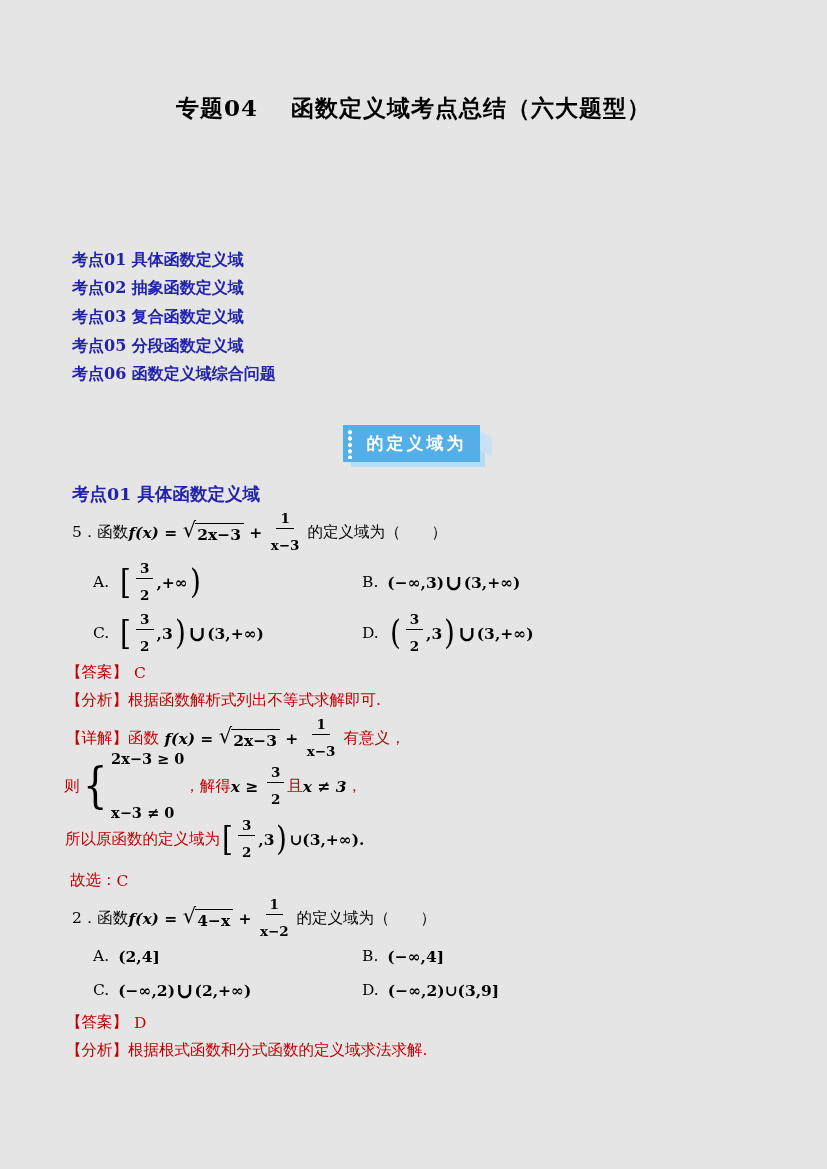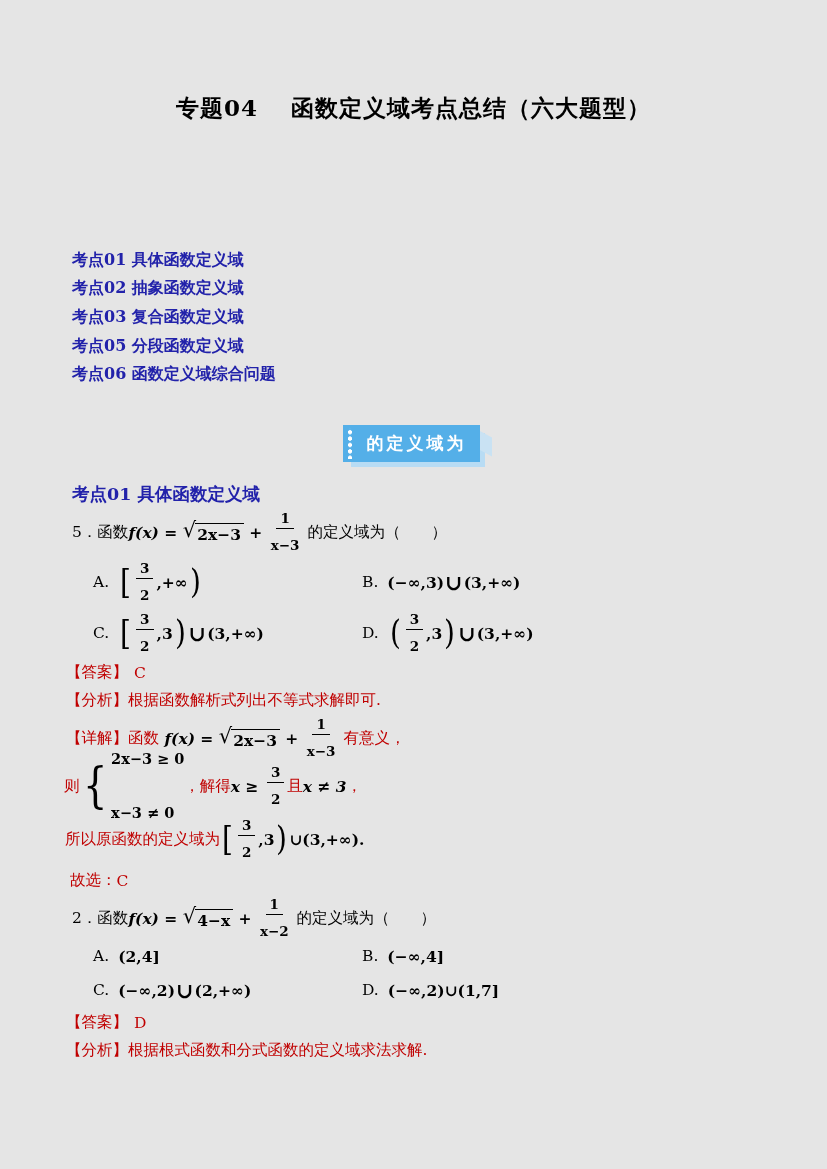--- a/index.html
+++ b/index.html
@@ -129,21 +129,21 @@
   <div class="mline" style="left:362px;top:944px;height:24px;">
     <span class="opt-label">B.</span>
     <span class="opt-body"><span class="mb">(−∞,4]</span></span>
   </div>
   <div class="mline" style="left:93px;top:978px;height:24px;">
     <span class="opt-label">C.</span>
     <span class="opt-body"><span class="mb">(−∞,2)</span><span class="ucup">∪</span><span class="mb">(2,+∞)</span></span>
   </div>
   <div class="mline" style="left:362px;top:978px;height:24px;">
     <span class="opt-label">D.</span>
-    <span class="opt-body"><span class="mb">(−∞,2)∪(1,7]</span></span>
+    <span class="opt-body"><span class="mb">(−∞,2)∪(3,9]</span></span>
   </div>
 
   <div class="tline red" style="left:66px;top:1012px;">
     <span>【答案】</span><span class="ans-val">D</span>
   </div>
 
   <div class="tline red" style="left:66px;top:1040px;">
     <span>【分析】</span><span>根据根式函数和分式函数的定义域求法求解.</span>
   </div>
 

